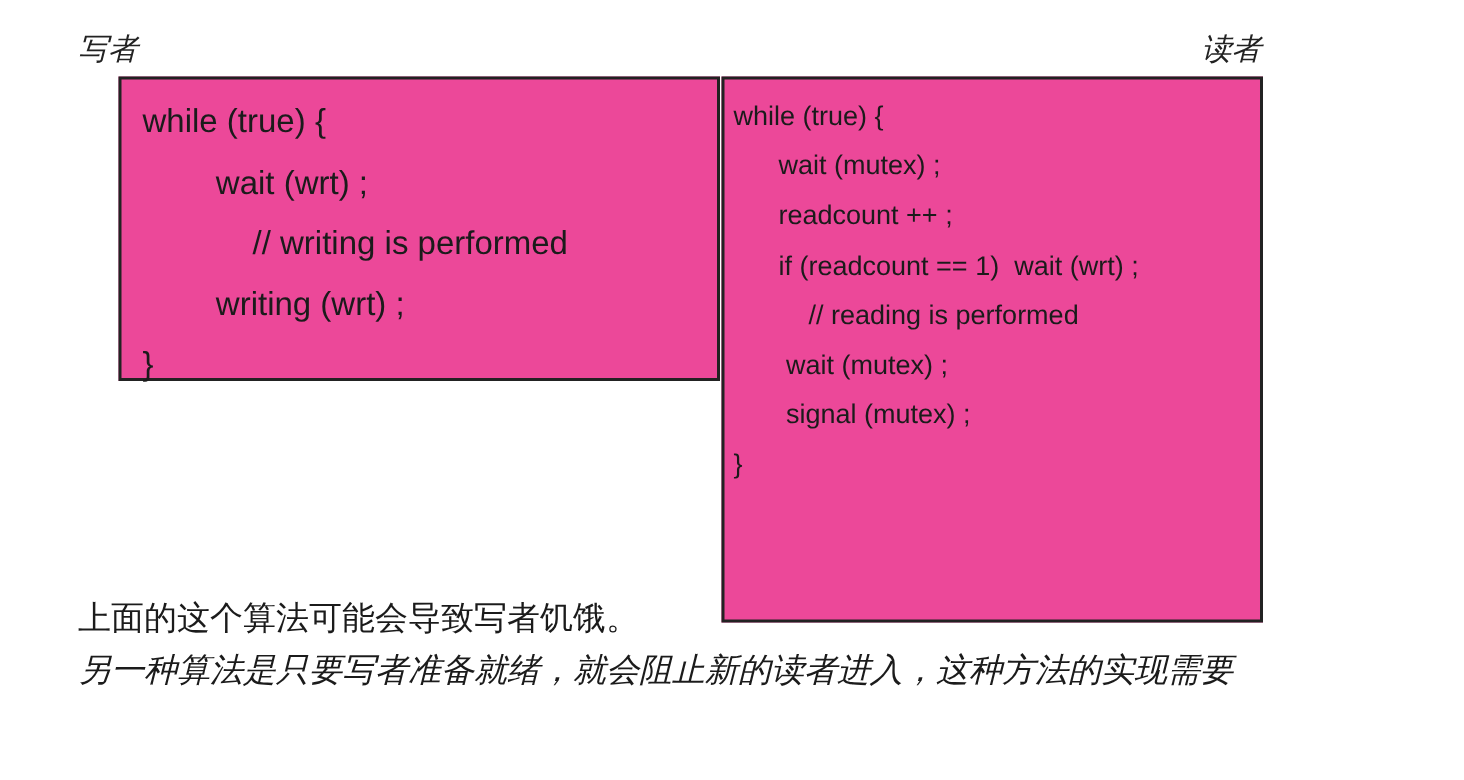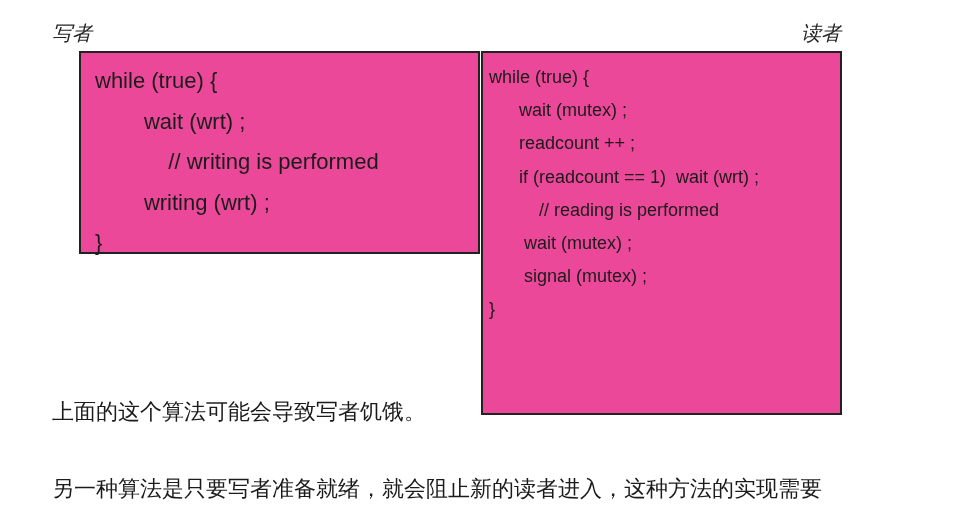--- a/index.html
+++ b/index.html
@@ -69,21 +69,21 @@
   
   .para {
     position: absolute;
     font-size: 22px;
     line-height: 32px;
     color: #1b1b1b;
     white-space: nowrap;
     letter-spacing: 0px;
   }
   #para-line-1 { left: 52px; top: 396px; }
-  #para-line-2 { left: 52px; top: 473px; }
+  #para-line-2 { left: 52px; top: 431px; font-style: italic; }
   #para-line-3 { left: 0px;  top: 482px; }
 </style>
 </head>
 <body>
 
 <div class="page">
 
   <div class="col-header" id="writer-header">写者</div>
 
   <div class="code-box" id="writer-box">

